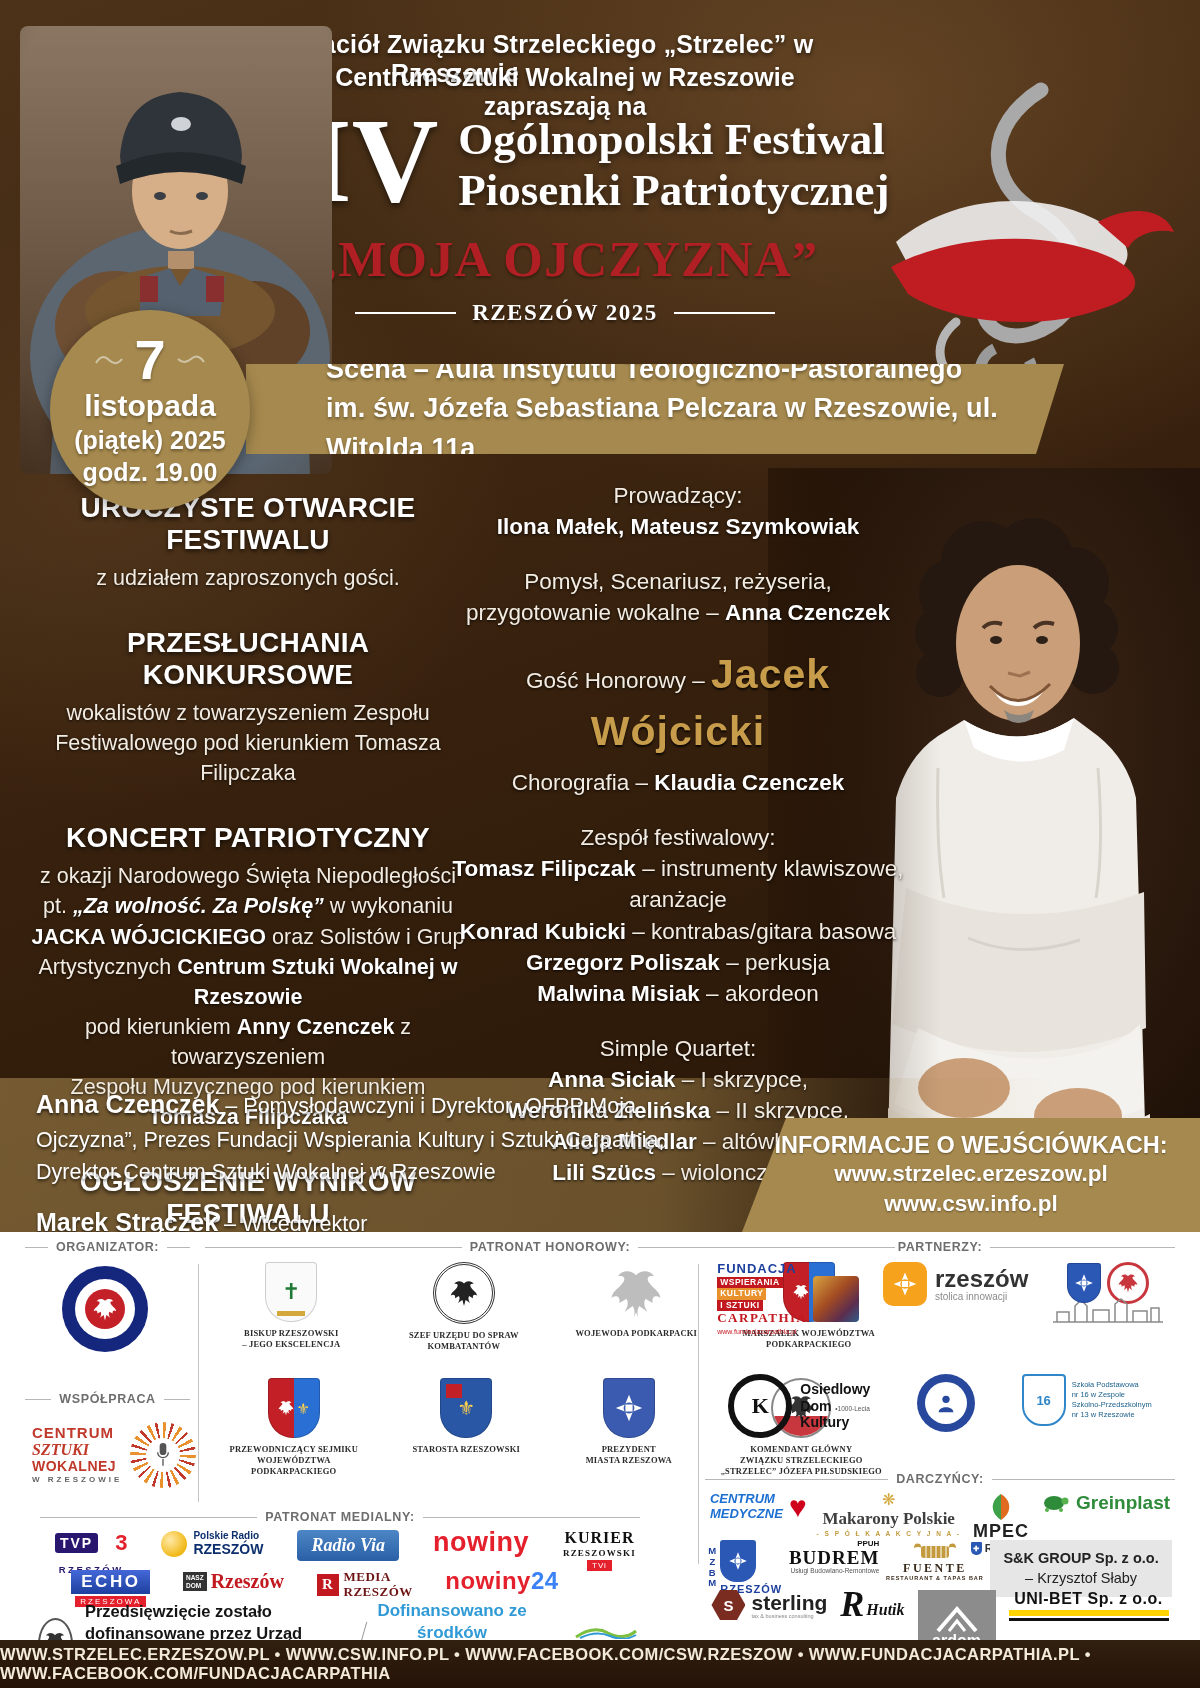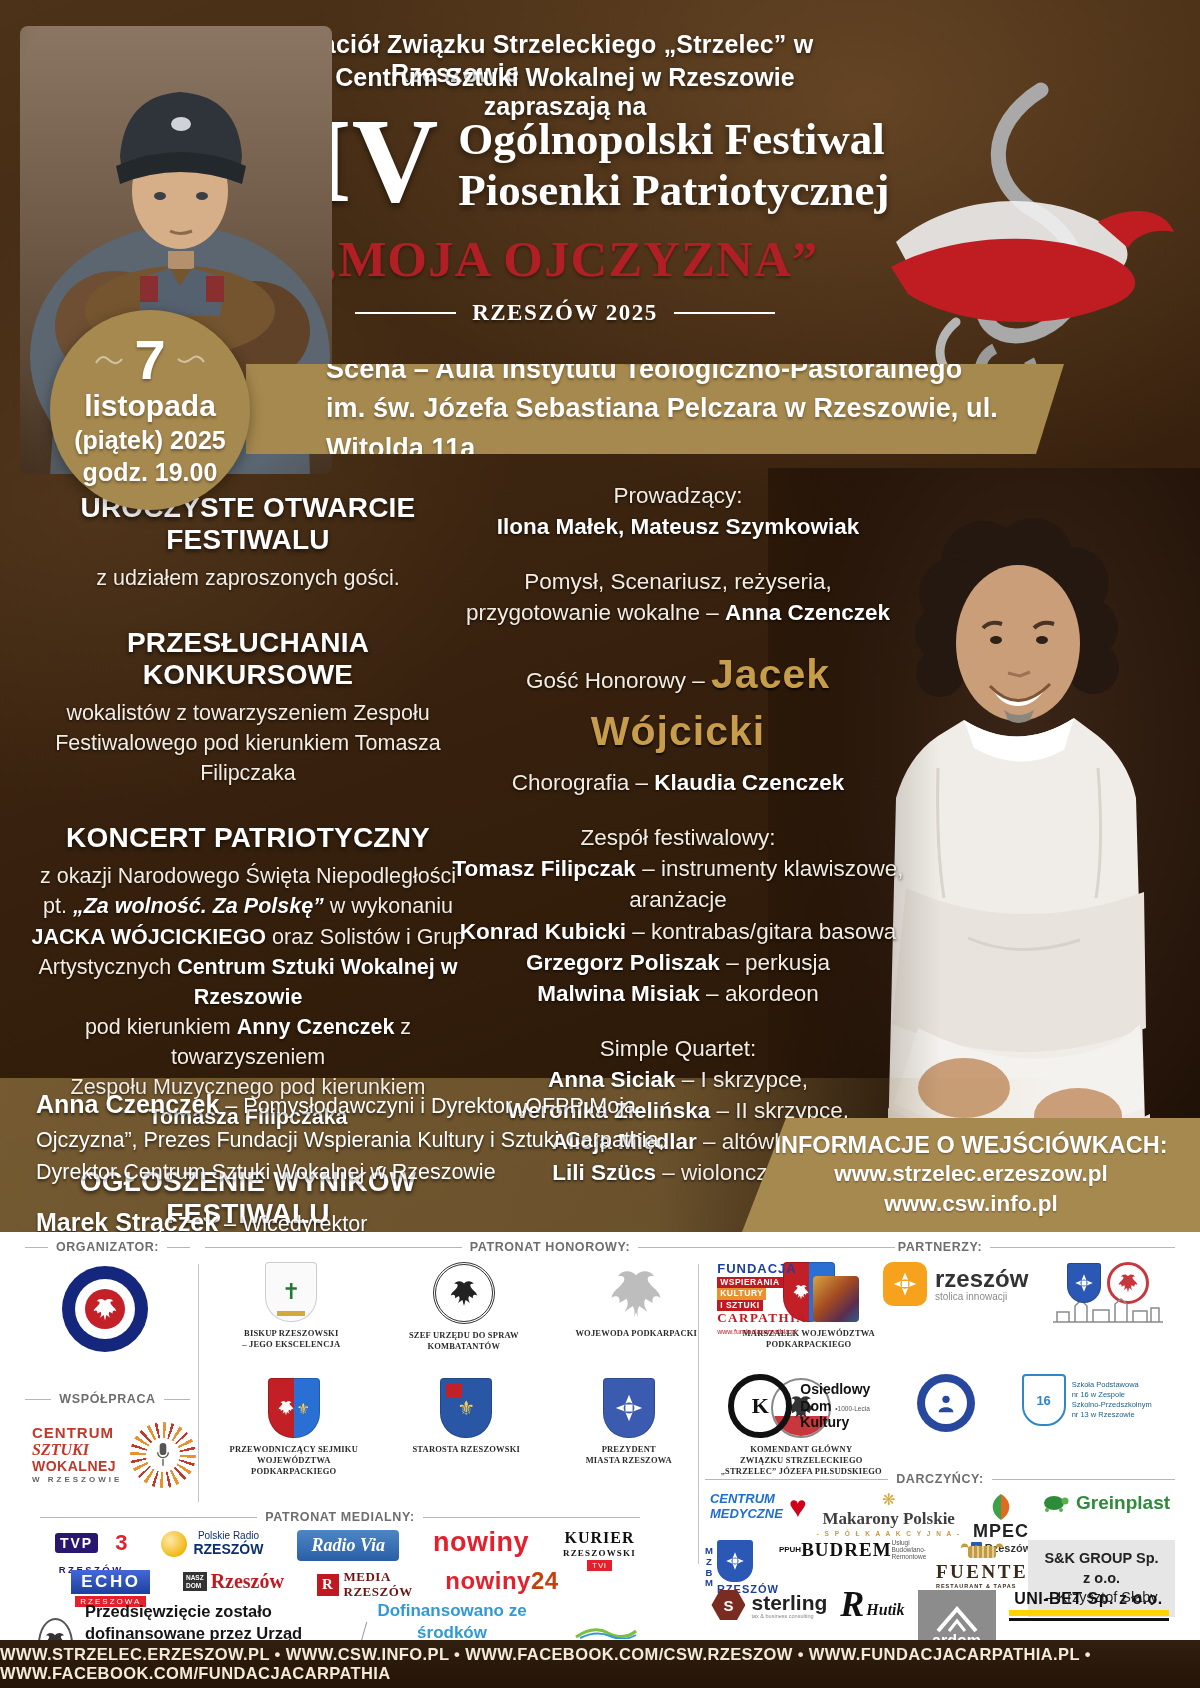--- a/index.html
+++ b/index.html
@@ -107,21 +107,21 @@
   .burst{width:66px;height:66px;border-radius:50%;display:flex;align-items:center;justify-content:center;
     background:repeating-conic-gradient(#e8912d 0deg 6deg, transparent 6deg 15deg, #c0392b 15deg 20deg, transparent 20deg 30deg)}
   .burstin{width:34px;height:34px;border-radius:50%;background:#fff;display:flex;align-items:center;justify-content:center}
   
   .tvpbox{display:flex;gap:17px;align-items:center}
   .tvpl{background:#29166f;color:#fff;font-weight:700;font-size:14px;padding:2px 5px;border-radius:3px;letter-spacing:2px}
   .tvpn{color:#e4202c;font-weight:700;font-size:22px}
   .tvpc{font-size:9.5px;letter-spacing:2.5px;color:#29166f;font-weight:700;margin-top:2px}
   .prrow{display:flex;gap:6px;align-items:center}
   .prball{width:26px;height:26px;border-radius:50%;background:radial-gradient(circle at 35% 35%,#ffe9a8,#f0b817 70%)}
-  .prt1{font-size:10px;font-weight:400;color:#0d2f6e;text-align:center}
+  .prt1{font-size:10px;font-weight:700;color:#0d2f6e;text-align:left}
   .prt2{font-size:14px;font-weight:700;color:#0d2f6e;text-align:left}
   .rvia{background:linear-gradient(#4d86c6,#2a5fa5);color:#fff;font-family:"Liberation Serif",serif;
     font-style:italic;font-weight:700;font-size:18px;padding:5px 14px;border-radius:4px}
   .nowt{color:#e4202c;font-weight:700;font-size:27px;line-height:.95;letter-spacing:.5px}
   .kur1{font-family:"Liberation Serif",serif;font-weight:700;font-size:16px;color:#111;letter-spacing:1px;line-height:1}
   .kur2{font-family:"Liberation Serif",serif;font-weight:700;font-size:9px;color:#111;letter-spacing:1.2px}
   .chip{background:#e4202c;color:#fff;font-size:8px;font-weight:400;padding:1px 5px;letter-spacing:1px}
   .echobox{background:linear-gradient(#4468d8,#1d3f9e);color:#fff;font-weight:700;font-size:17px;
     padding:2px 10px;letter-spacing:2.5px}
   .ndrow{display:flex;gap:4px;align-items:center}
@@ -175,26 +175,26 @@
   .mpecsub{display:flex;gap:3px;align-items:center;font-size:11px;font-weight:700;color:#333;margin-top:2px}
   .minishield{width:11px;height:13px;background:#2b57b5;border-radius:1px 1px 5px 5px;display:flex;
     align-items:center;justify-content:center;color:#fff;font-size:7px}
   .grrow{display:flex;gap:5px;align-items:center}
   .grname{font-size:19px;font-weight:700;color:#2e8b3a}
   .mzrow{display:flex;gap:4px;align-items:center}
   .mzl{font-size:9.5px;font-weight:700;color:#1d3f9e;line-height:1.15;white-space:pre-line;text-align:center}
   .mzshield{width:36px;height:42px;background:#2b57b5;border-radius:3px 3px 16px 16px;display:flex;
     align-items:center;justify-content:center}
   .mzc{font-size:11px;font-weight:700;color:#1d3f9e;letter-spacing:1px;margin-top:1px}
-  .bud{display:flex;align-items:center;line-height:1.05}
+  .bud{display:flex;flex-direction:column;align-items:flex-end;line-height:1.05}
   .budp{font-size:8px;font-weight:700;color:#111}
   .budn{font-size:19px;font-weight:700;color:#111;font-family:"Liberation Serif",serif;letter-spacing:1px}
   .buds{font-size:6.5px;color:#555}
   .fuente{display:flex;flex-direction:column;align-items:center;line-height:1.1}
-  .funame{font-size:19px;font-weight:700;color:#3a2a1a;font-family:"Liberation Serif",serif;letter-spacing:2.5px}
+  .funame{font-size:12px;font-weight:700;color:#3a2a1a;font-family:"Liberation Serif",serif;letter-spacing:2.5px}
   .fusub{font-size:5.5px;color:#3a2a1a;letter-spacing:1px;font-weight:700}
   .skbox{background:#e6e6e6;padding:9px 13px;font-weight:700;color:#222;font-size:14.5px;text-align:center;line-height:1.35}
   .strow{display:flex;gap:6px;align-items:center}
   .hex{width:34px;height:30px;background:#7a2c20;clip-path:polygon(25% 0,75% 0,100% 50%,75% 100%,25% 100%,0 50%);
     display:flex;align-items:center;justify-content:center;color:#fff;font-weight:700;font-size:15px}
   .stname{font-size:21px;font-weight:700;color:#222;line-height:1;text-align:left}
   .stsub{font-size:5.5px;color:#888;text-align:left}
   .rh{display:flex;align-items:flex-end;gap:2px;color:#111;font-family:"Liberation Serif",serif;font-style:italic}
   .rhR{font-size:36px;font-weight:700;line-height:.8}
   .rhrest{font-size:16px;font-weight:700}
@@ -586,21 +586,21 @@
         <div class="ndname">Rzeszów</div>
       </div>
       <div class="mrrow">
         <div class="mrbox">R</div>
         <div class="mrt">
           <div>MEDIA</div>
           <div>RZESZÓW</div>
         </div>
       </div>
       <div class="nowt" style="font-size:24px">
-        <span>nowiny</span><span style="color:#c2410c">24</span>
+        <span>nowiny</span><span style="color:#3b82f6">24</span>
       </div>
     </div>
 
     <div class="abs fund" style="left:38px;top:368px;width:630px">
       <div class="fseal">
         <svg width="26" height="26">
             <use href="#eagle" fill="#333"></use>
           </svg>
       </div>
       <div class="ft1">

